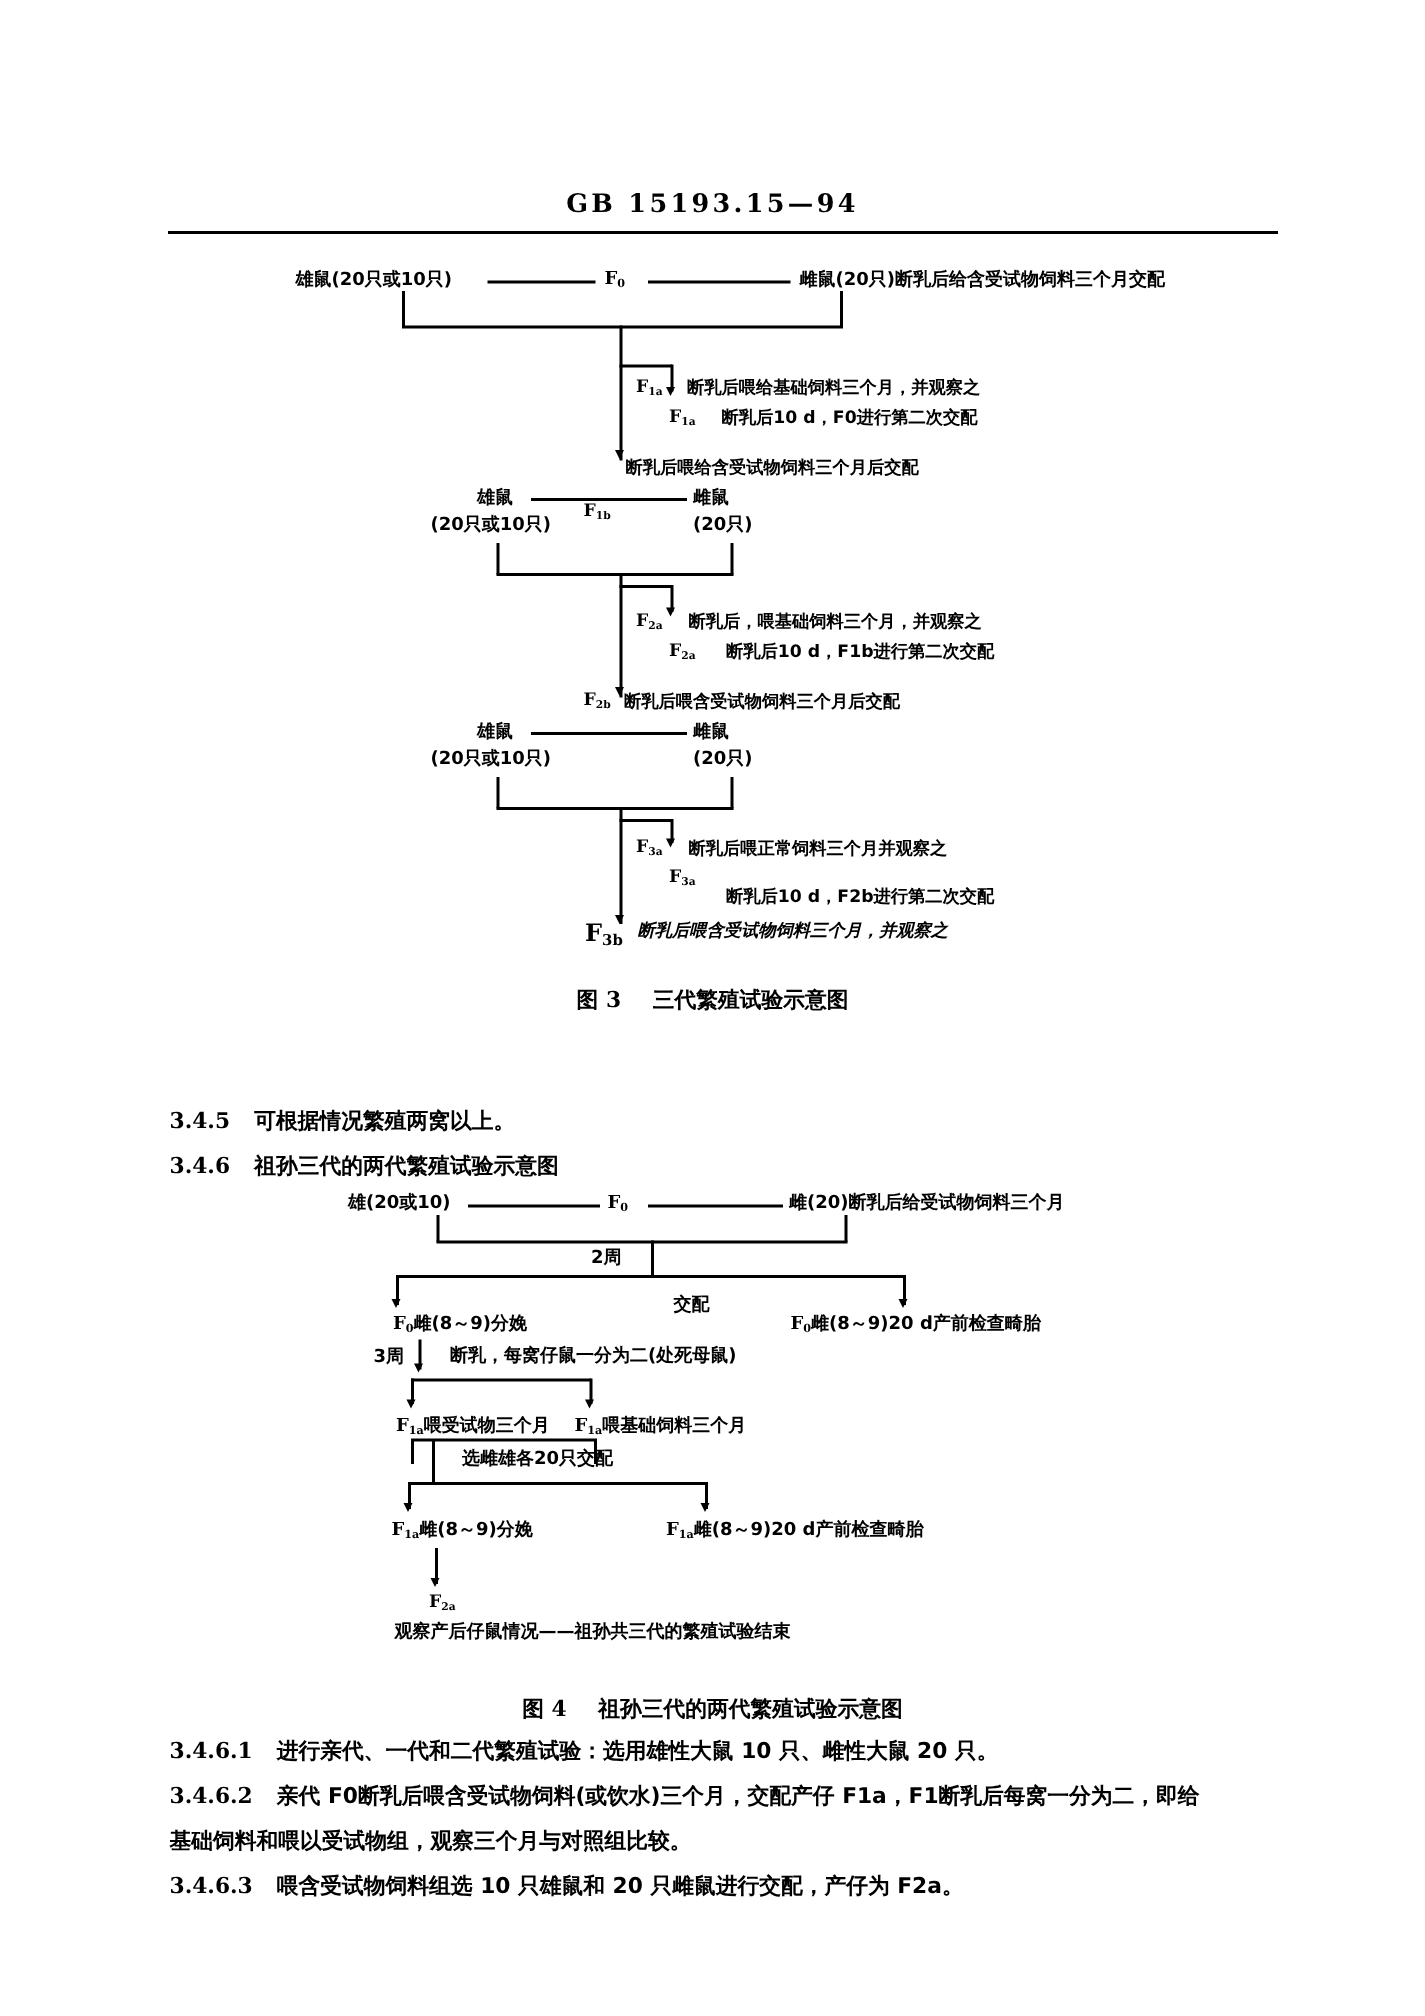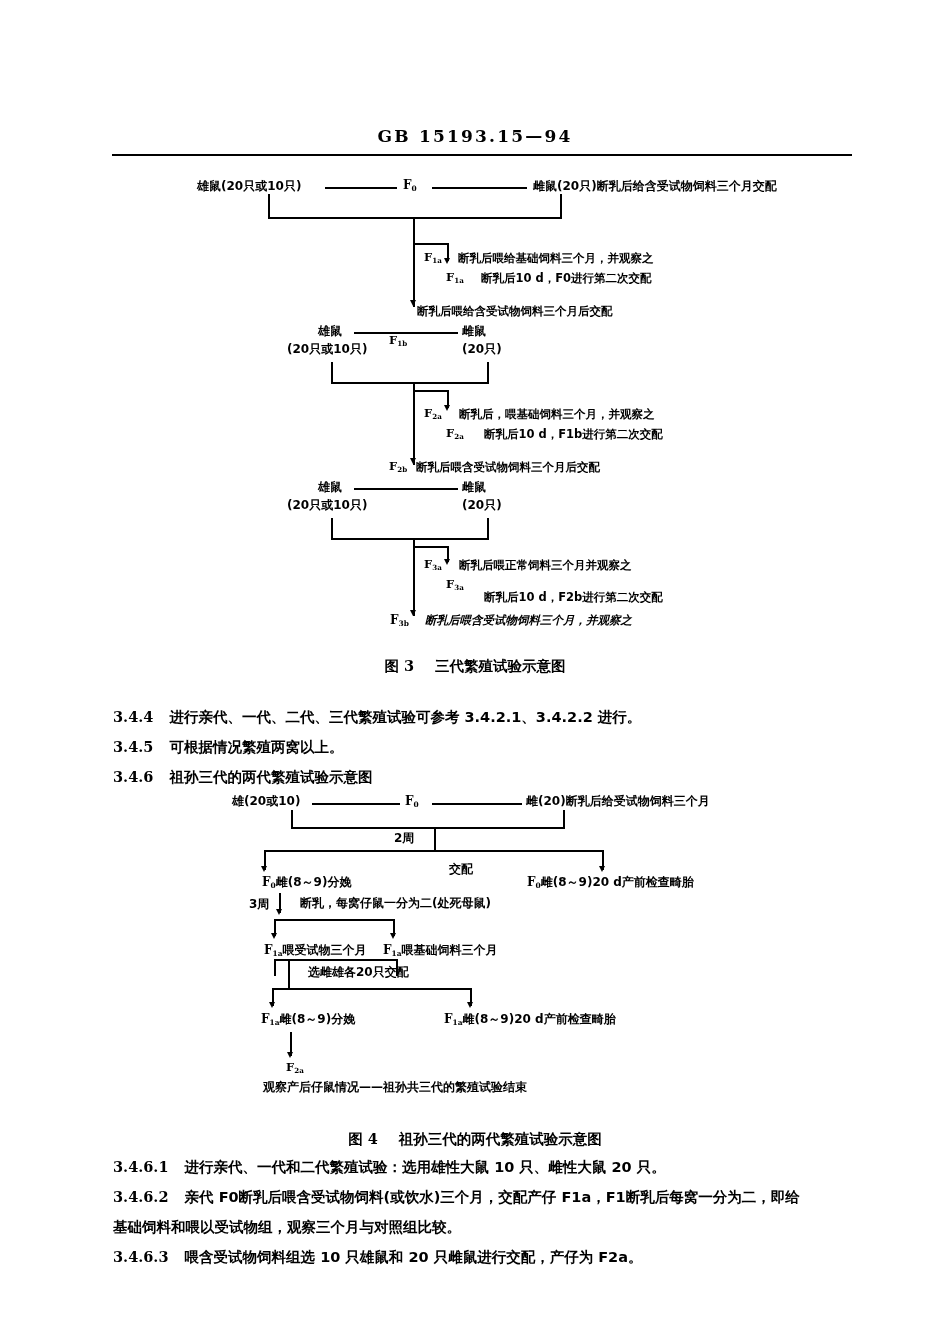--- a/index.html
+++ b/index.html
@@ -116,33 +116,29 @@
 
     <div class="hline" style="left:413px;top:546px;width:35px;"></div>
     <div class="vline" style="left:447px;top:546px;height:16px;"></div>
     <div class="arr" style="left:444px;top:559px;"></div>
 
     <div class="lbl serif" style="left:424px;top:559px;font-size:11.5px;">F<sub>3a</sub></div>
     <div class="lbl zh11" style="left:459px;top:560px;">断乳后喂正常饲料三个月并观察之</div>
     <div class="lbl serif" style="left:446px;top:579px;font-size:11.5px;">F<sub>3a</sub></div>
     <div class="lbl zh11" style="left:484px;top:592px;">断乳后10 d，F2b进行第二次交配</div>
 
-    <div class="lbl serif" style="left:390px;top:614px;font-size:12px;">F<sub>3b</sub></div>
+    <div class="lbl serif" style="left:390px;top:614px;font-size:16px;">F<sub>3b</sub></div>
     <div class="lbl zh11" style="left:425px;top:615px;font-style:italic;">断乳后喂含受试物饲料三个月，并观察之</div>
   </div>
 
   <div class="caption" style="top:657px;">
     <span class="ser">图 3</span>
     <span style="display:inline-block;width:16px;"></span><span>三代繁殖试验示意图</span>
   </div>
 
-  <div class="para" style="left:113px;top:708px;">
-    <span class="ser">3.4.4</span>
-    <span style="display:inline-block;width:11px;"></span><span>进行亲代、一代、二代、三代繁殖试验可参考 3.4.2.1、3.4.2.2 进行。</span>
-  </div>
   <div class="para" style="left:113px;top:738px;">
     <span class="ser">3.4.5</span>
     <span style="display:inline-block;width:11px;"></span><span>可根据情况繁殖两窝以上。</span>
   </div>
   <div class="para" style="left:113px;top:768px;">
     <span class="ser">3.4.6</span>
     <span style="display:inline-block;width:11px;"></span><span>祖孙三代的两代繁殖试验示意图</span>
   </div>
 
   <div class="diagram" style="left:0;top:0;width:950px;height:1110px;padding-left:27px;">

